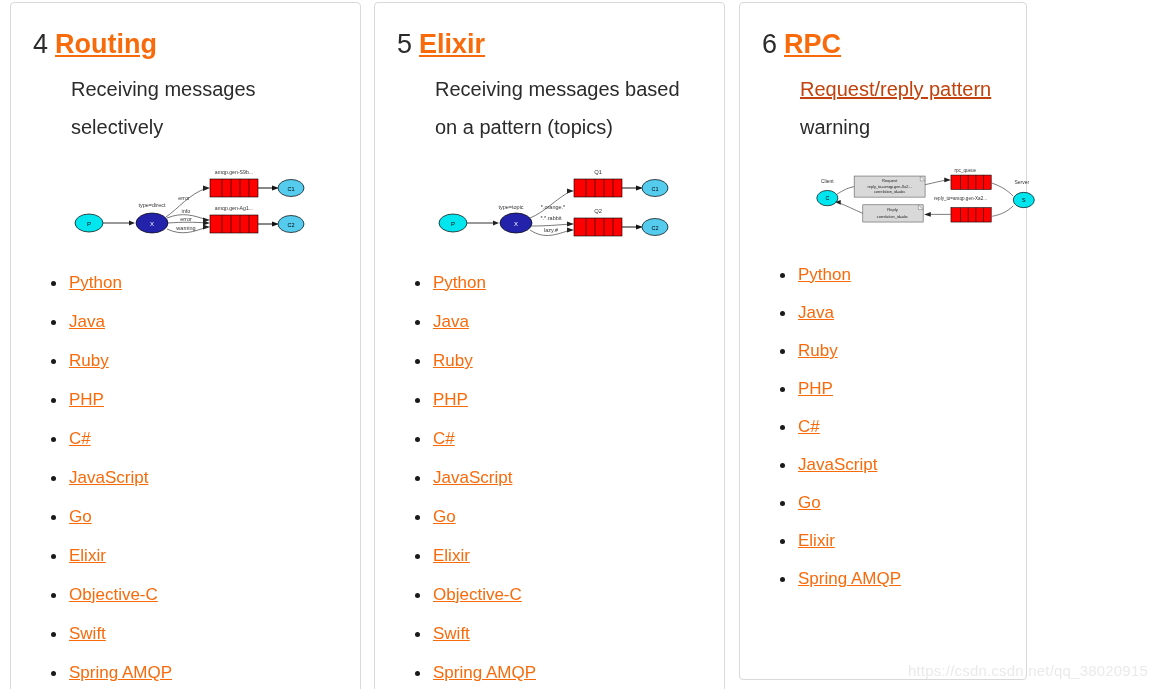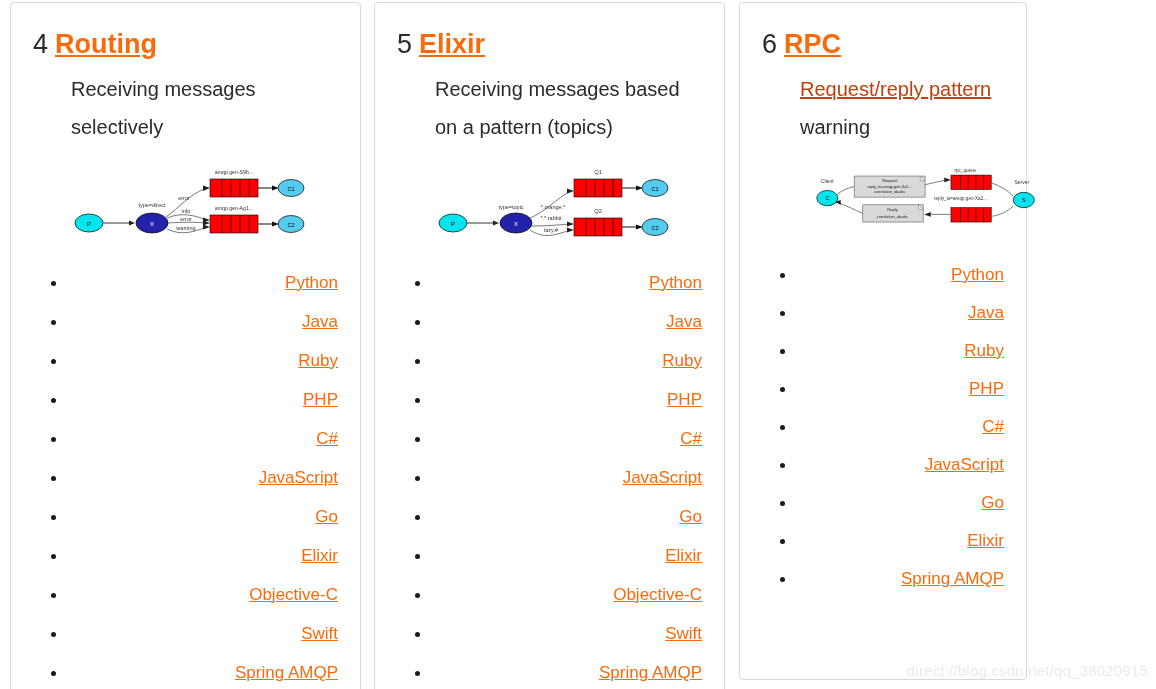--- a/index.html
+++ b/index.html
@@ -66,21 +66,20 @@
     margin: 14px 0 0 34px;
     width: 240px;
     height: 88px;
   }
   .diagram.rpc { margin-left: 50px; width: 230px; height: 80px; }
 
   ul.lang-list {
     margin: 22px 0 0 0;
     padding-left: 36px;
     list-style: none;
-    text-align: right;
   }
   ul.lang-list li {
     position: relative;
     font-size: 17px;
     line-height: 1;
     margin-bottom: 22px;
   }
   ul.lang-list li::before {
     content: "";
     position: absolute;
@@ -323,14 +322,14 @@
         <li><a>PHP</a></li>
         <li><a>C#</a></li>
         <li><a>JavaScript</a></li>
         <li><a>Go</a></li>
         <li><a>Elixir</a></li>
         <li><a>Spring AMQP</a></li>
       </ul>
     </div>
   </div>
 
-  <div class="watermark">direct://blog.csdn.net/qq_38020915</div>
+  <div class="watermark">https://csdn.csdn.net/qq_38020915</div>
 </div>
 
 </body></html>

